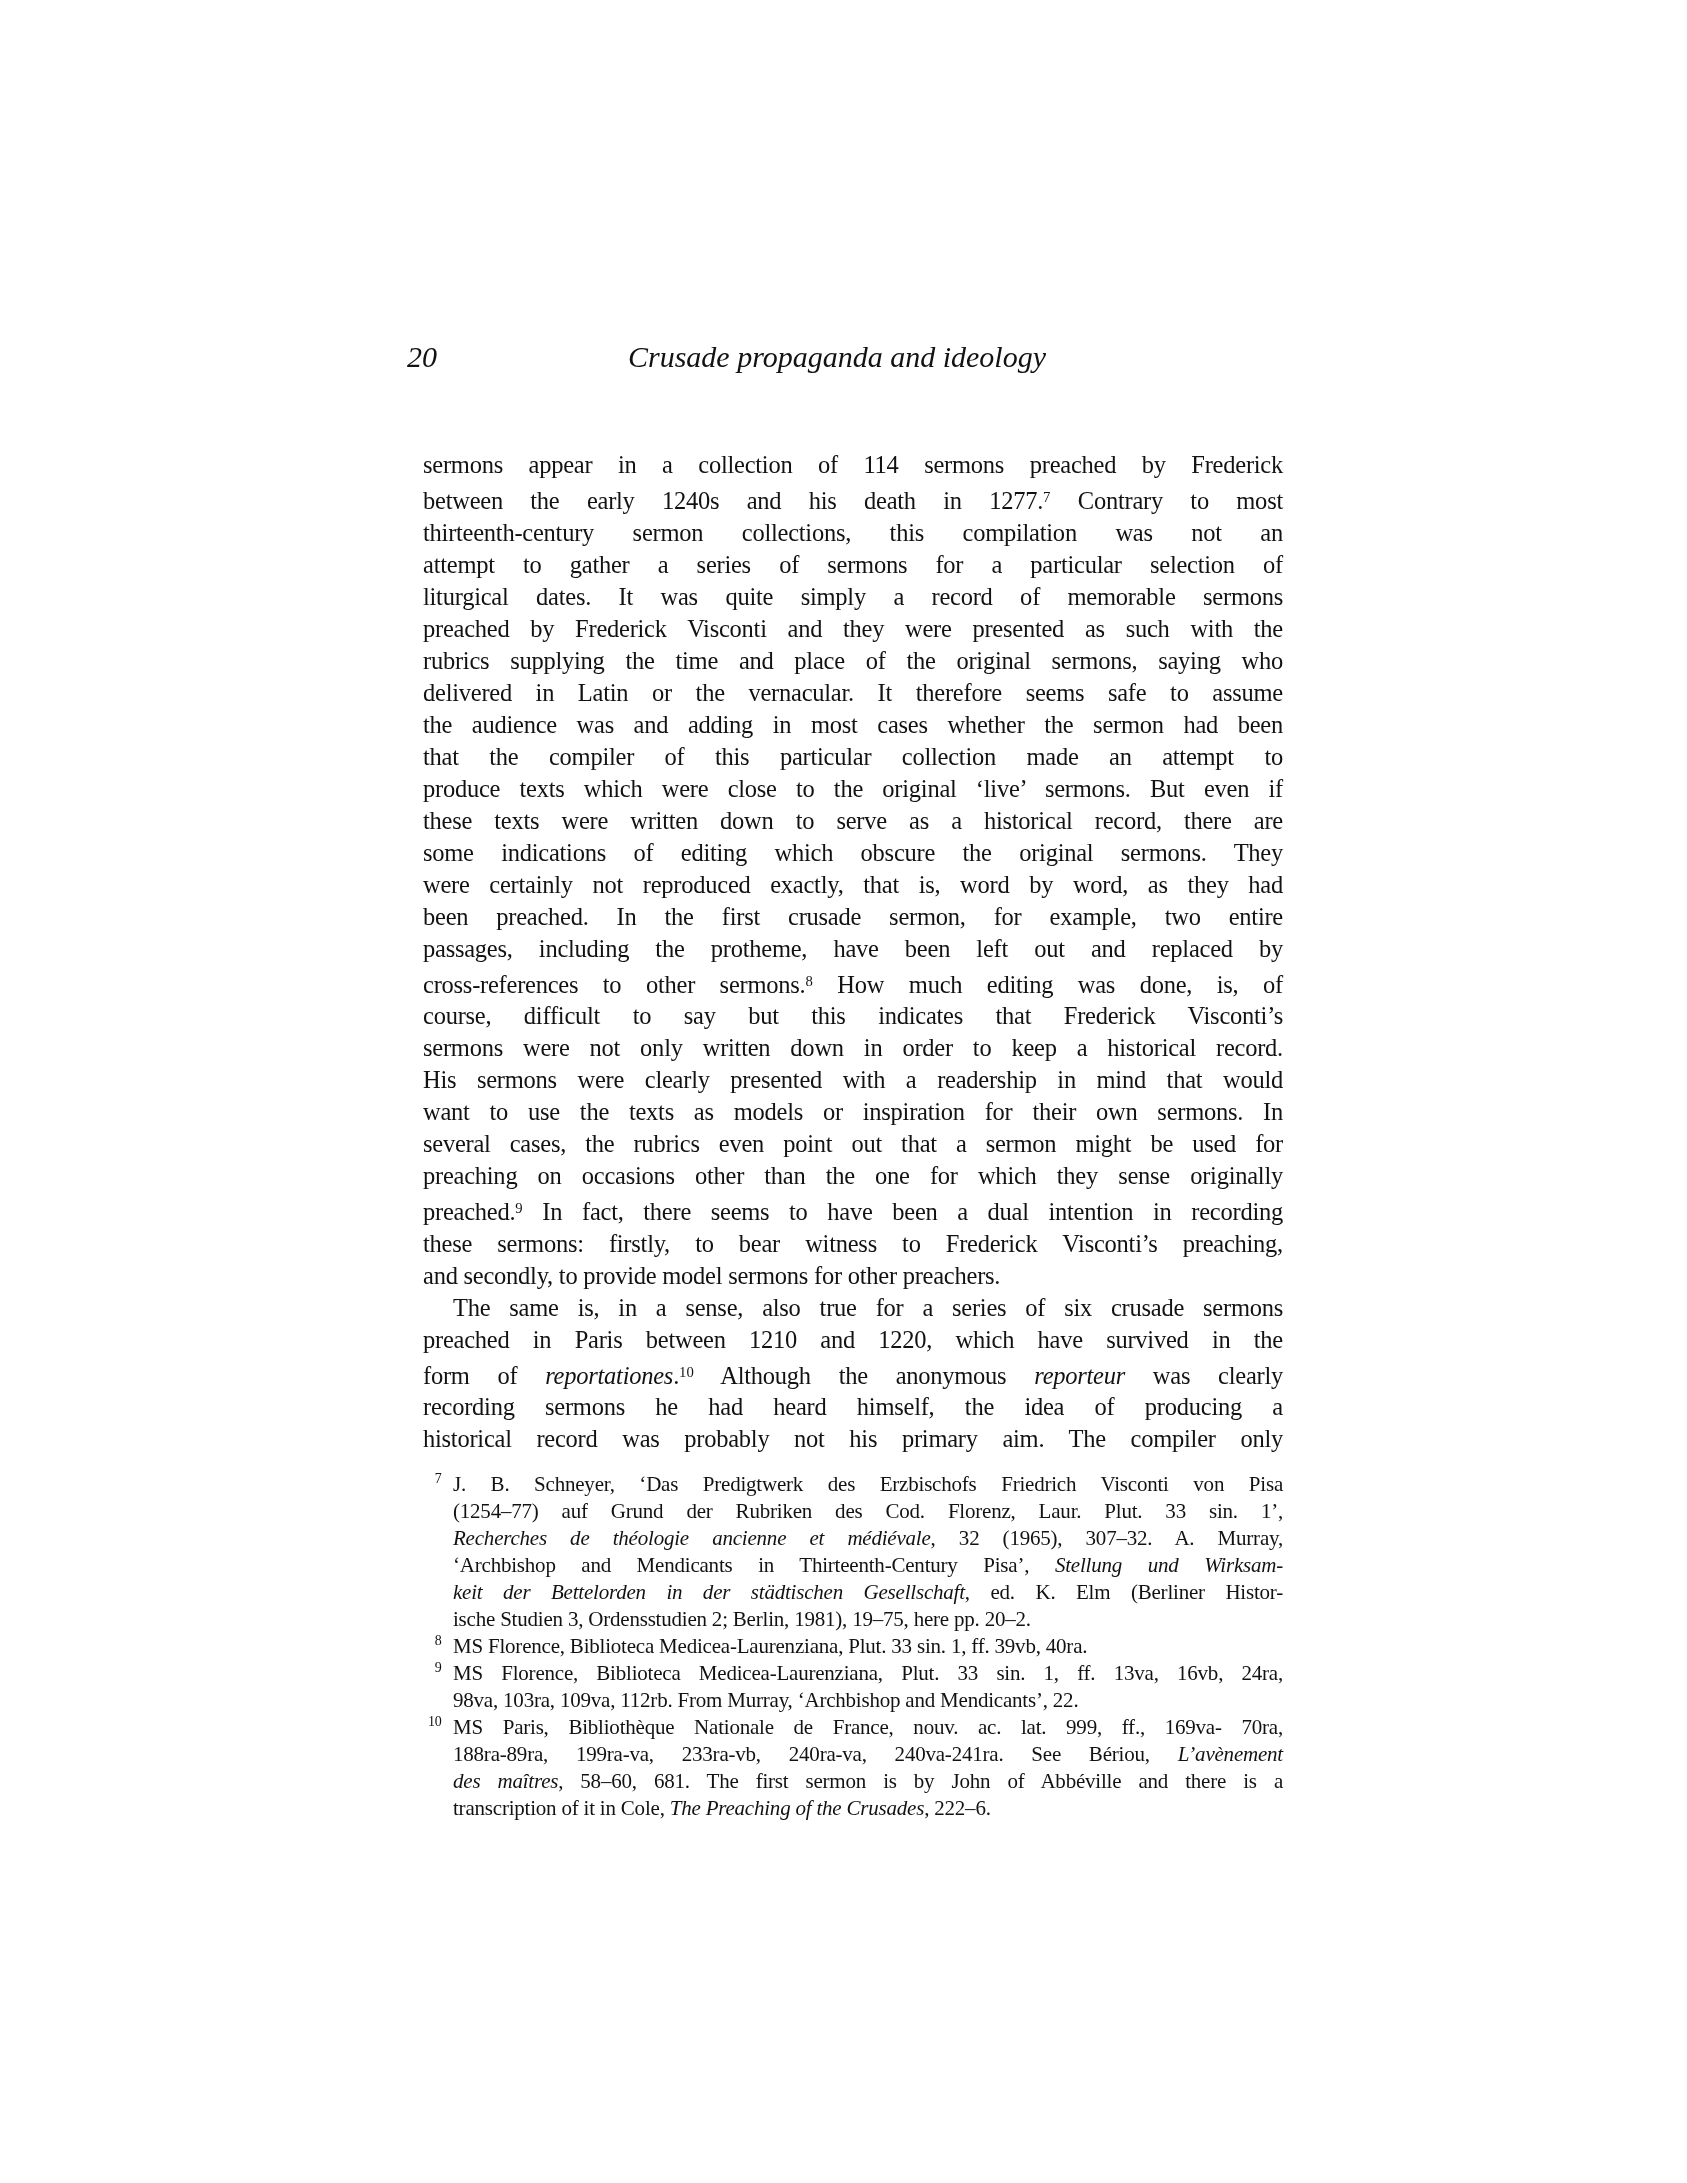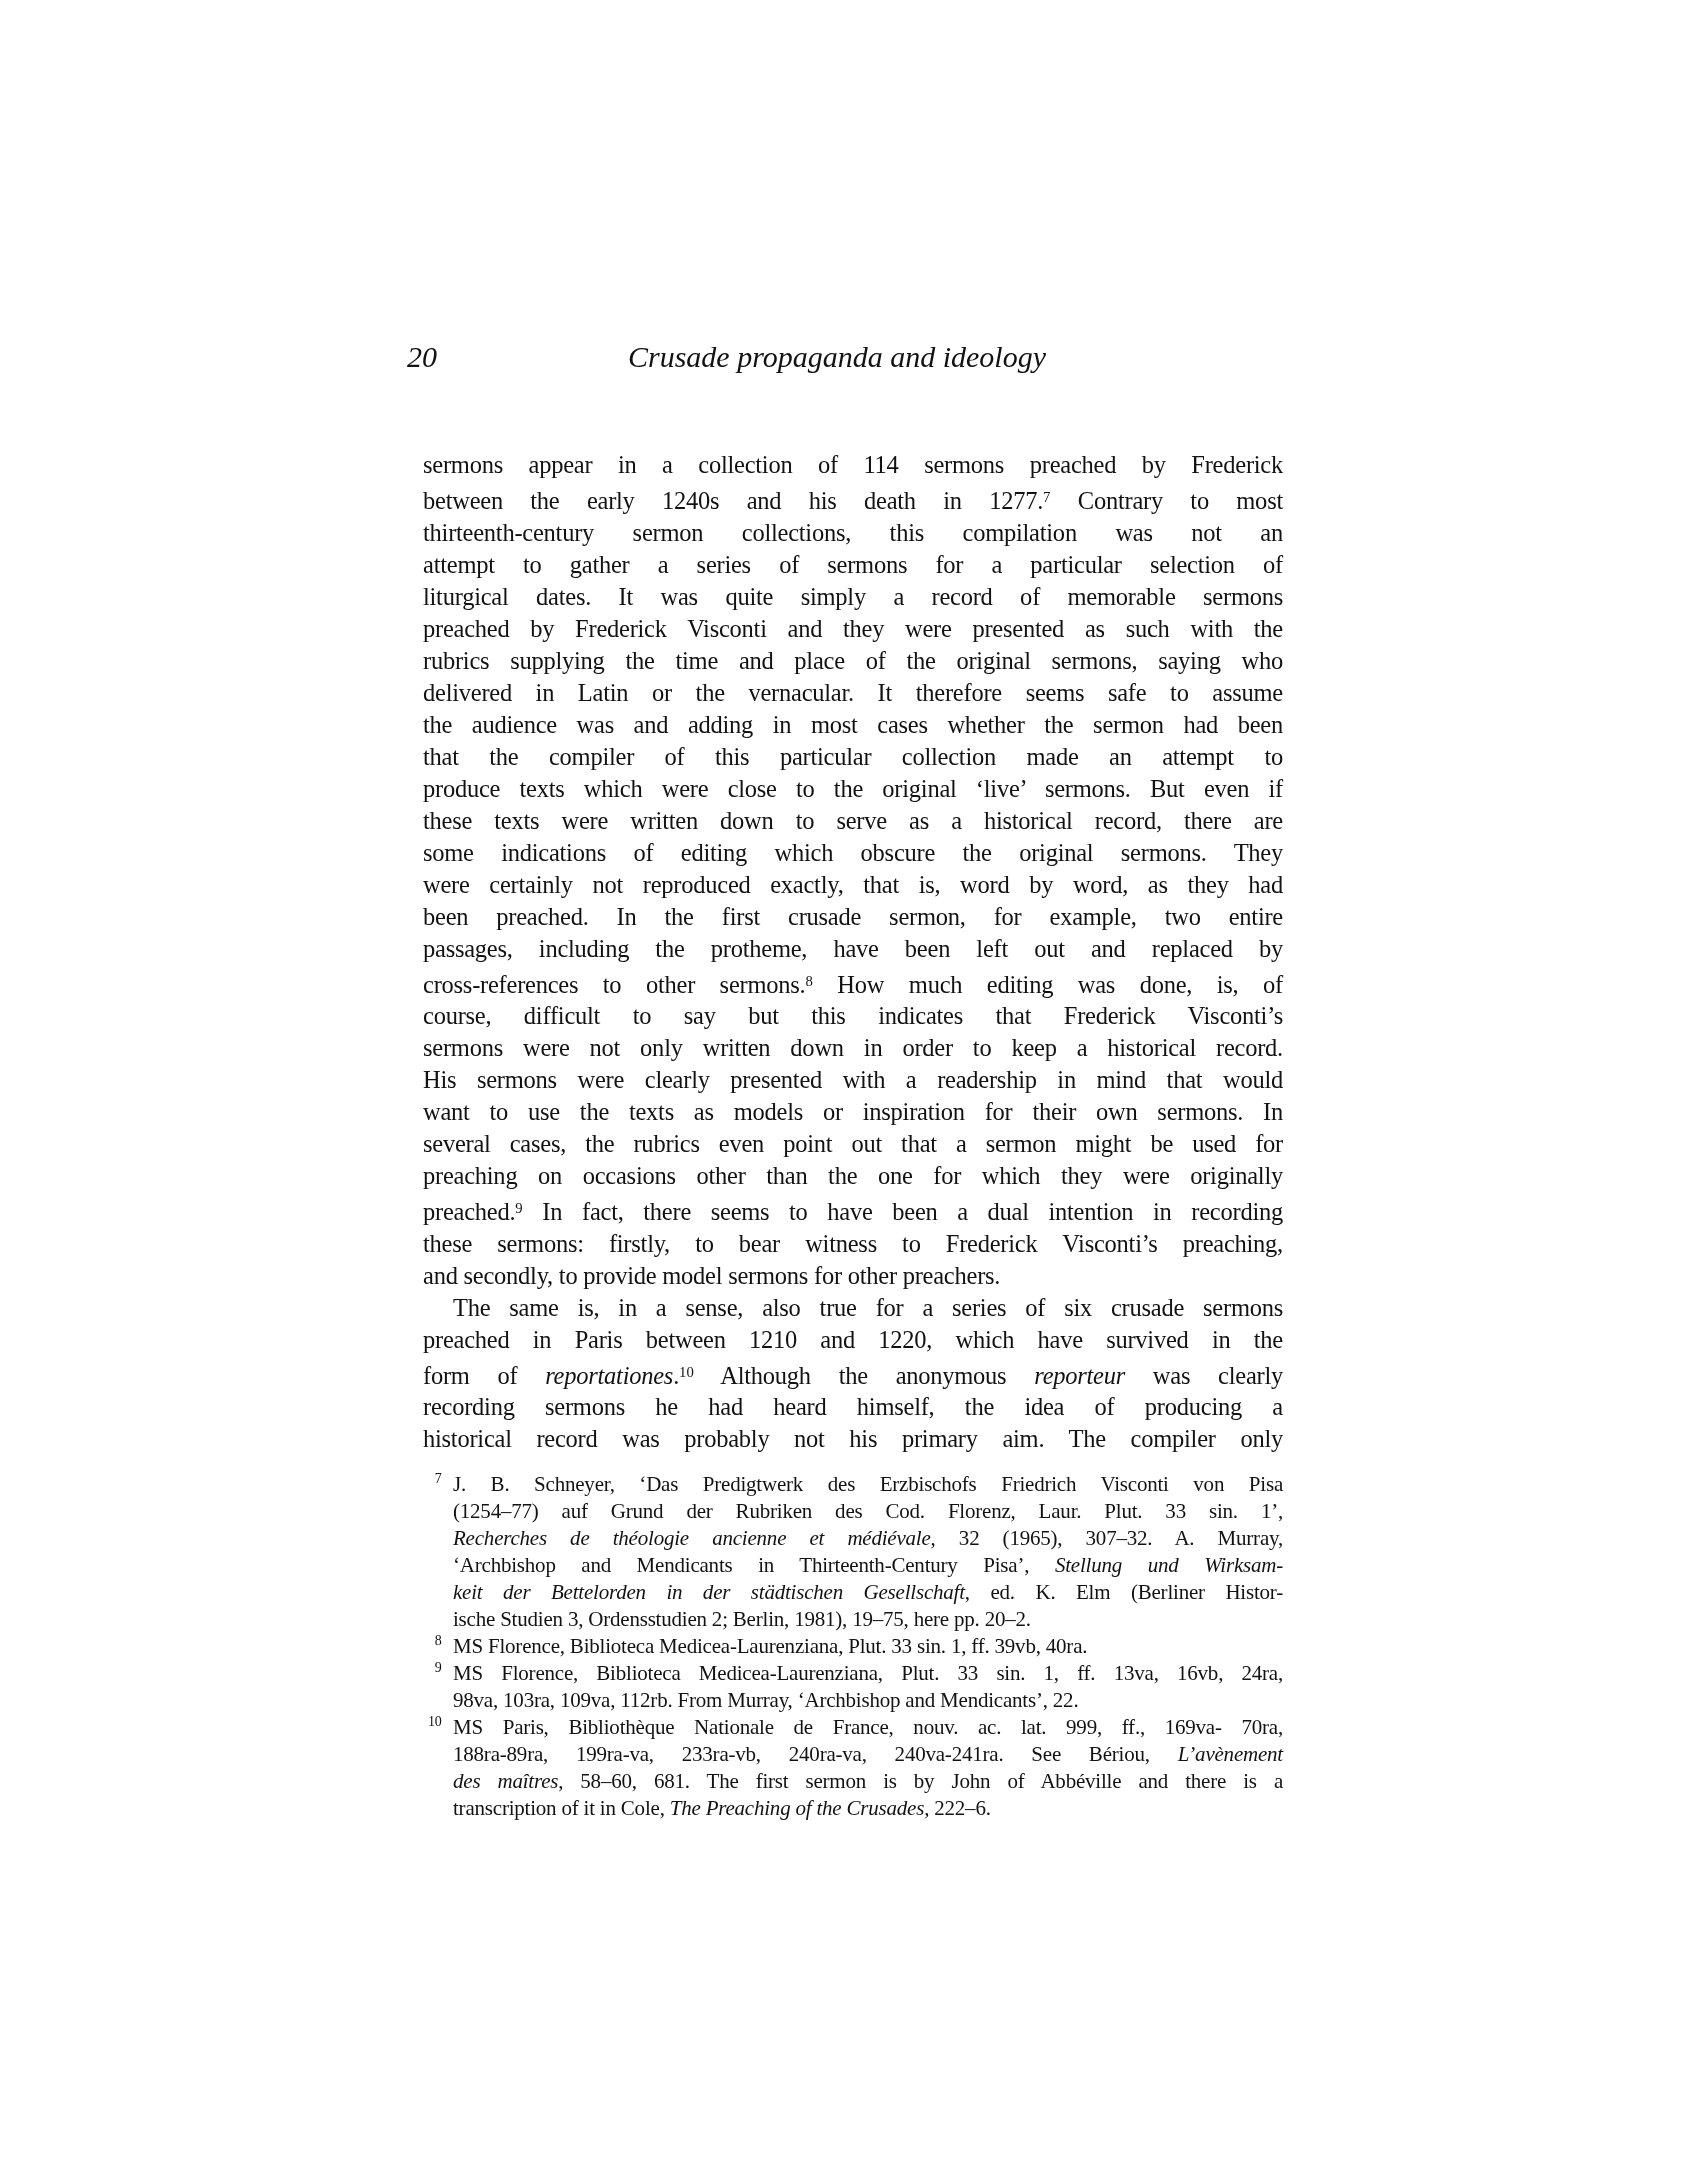--- a/index.html
+++ b/index.html
@@ -65,21 +65,21 @@
         <div class="line jl"><span>some indications of editing which obscure the original sermons. They</span></div>
         <div class="line jl"><span>were certainly not reproduced exactly, that is, word by word, as they had</span></div>
         <div class="line jl"><span>been preached. In the first crusade sermon, for example, two entire</span></div>
         <div class="line jl"><span>passages, including the protheme, have been left out and replaced by</span></div>
         <div class="line jl"><span>cross-references to other sermons.</span><span class="sup">8</span><span> How much editing was done, is, of</span></div>
         <div class="line jl"><span>course, difficult to say but this indicates that Frederick Visconti’s</span></div>
         <div class="line jl"><span>sermons were not only written down in order to keep a historical record.</span></div>
         <div class="line jl"><span>His sermons were clearly presented with a readership in mind that would</span></div>
         <div class="line jl"><span>want to use the texts as models or inspiration for their own sermons. In</span></div>
         <div class="line jl"><span>several cases, the rubrics even point out that a sermon might be used for</span></div>
-        <div class="line jl"><span>preaching on occasions other than the one for which they were originally</span></div>
+        <div class="line jl"><span>preaching on occasions other than the one for which they sense originally</span></div>
         <div class="line jl"><span>preached.</span><span class="sup">9</span><span> In fact, there seems to have been a dual intention in recording</span></div>
         <div class="line jl"><span>these sermons: firstly, to bear witness to Frederick Visconti’s preaching,</span></div>
         <div class="line ll"><span>and secondly, to provide model sermons for other preachers.</span></div>
       </div>
       <div>
         <div class="line jl ind"><span>The same is, in a sense, also true for a series of six crusade sermons</span></div>
         <div class="line jl"><span>preached in Paris between 1210 and 1220, which have survived in the</span></div>
         <div class="line jl"><span>form of </span><span class="it">reportationes</span><span>.</span><span class="sup">10</span><span> Although the anonymous </span><span class="it">reporteur</span><span> was clearly</span></div>
         <div class="line jl"><span>recording sermons he had heard himself, the idea of producing a</span></div>
         <div class="line jl"><span>historical record was probably not his primary aim. The compiler only</span></div>

